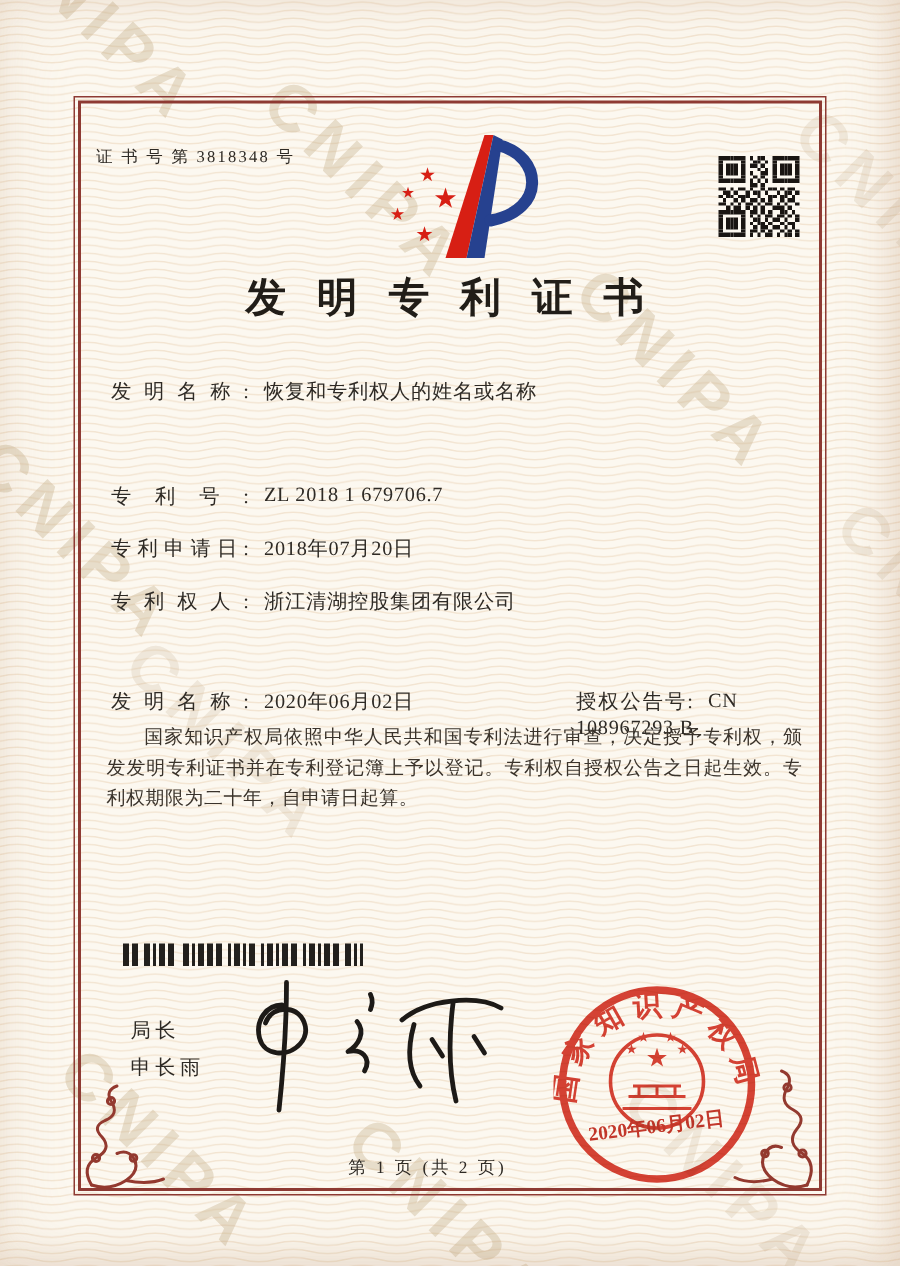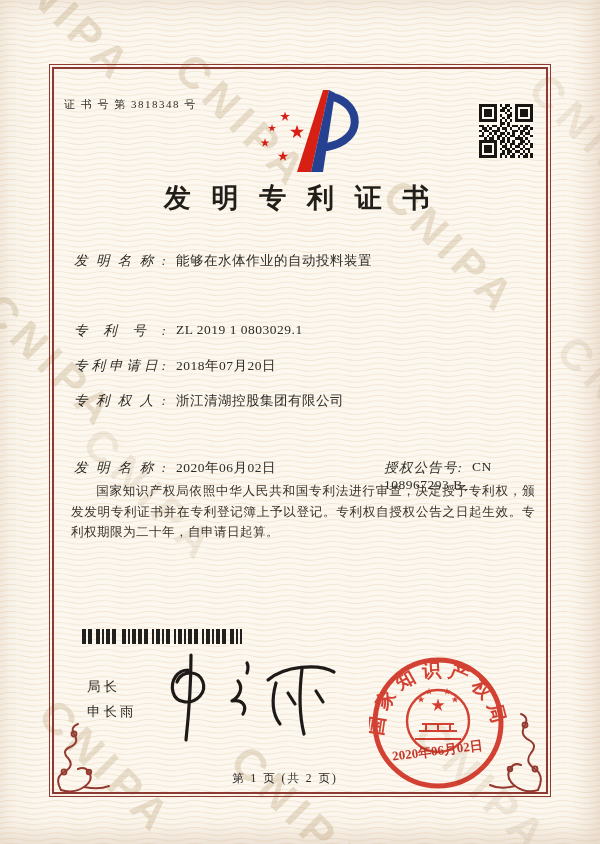--- a/index.html
+++ b/index.html
@@ -20,21 +20,21 @@
   .frame-inner{position:absolute;inset:2px;border:2px solid #8e3a33;}
   .abs{position:absolute;z-index:3;}
   .cert-number{left:64px;top:97px;font-size:11px;letter-spacing:1.5px;}
   .logo{left:257px;top:84px;}
   .qr{left:479px;top:104px;width:54px;height:54px;display:grid;
     grid-template-columns:repeat(21,1fr);grid-template-rows:repeat(21,1fr);background:#fcf8f0;}
   .qr div.on{background:#191512;}
   .doc-title{left:49px;width:502px;top:180px;text-align:center;font-size:27px;
     font-weight:700;letter-spacing:7px;color:#211d18;}
   .field-row{position:absolute;left:74px;width:466px;font-size:13.5px;z-index:3;}
-  .field-label{display:inline-block;width:92px;text-align:justify;text-align-last:justify;vertical-align:top;font-style:italic;}
+  .field-label{display:inline-block;width:92px;text-align:justify;text-align-last:justify;vertical-align:top;}
   .field-value{margin-left:10px;letter-spacing:.5px;}
   .grant-right{position:absolute;left:310px;top:0;}
   .paras{left:71px;top:482px;width:464px;font-size:12.6px;line-height:20.6px;
     text-align:justify;color:#3a332b;letter-spacing:.4px;}
   .paras p{margin:0;text-indent:2em;font-family:Liberation Mono, monospace;}
   .barcode{left:82px;top:629px;height:15px;display:flex;align-items:stretch;}
   .barcode i{display:block;height:100%;}
   .barcode i.b{background:#22201d;}
   .signer{left:87px;font-size:13.5px;letter-spacing:3px;}
   .sig{left:150px;top:648px;z-index:4;}
@@ -525,24 +525,24 @@
       <div></div>
       <div class="on"></div>
       <div class="on"></div>
       <div></div>
       <div class="on"></div>
     </div>
 
   <div class="abs doc-title">发 明 专 利 证 书</div>
 
   <div class="field-row" style="top:252px;">
-    <span class="field-label">发明名称:</span><span class="field-value">能够在水体作业的自动投料装置</span>
+    <span class="field-label">发明名称:</span><span class="field-value">恢复和专利权人的姓名或名称</span>
   </div>
   <div class="field-row" style="top:322px;">
-    <span class="field-label">专利号:</span><span class="field-value">ZL 2019 1 0803029.1</span>
+    <span class="field-label">专利号:</span><span class="field-value">ZL 2018 1 679706.7</span>
   </div>
   <div class="field-row" style="top:357px;">
     <span class="field-label">专利申请日:</span><span class="field-value">2018年07月20日</span>
   </div>
   <div class="field-row" style="top:392px;">
     <span class="field-label">专利权人:</span><span class="field-value">浙江清湖控股集团有限公司</span>
   </div>
 
   <div class="field-row" style="top:459px;">
     <span class="field-label">发明名称:</span><span class="field-value">2020年06月02日</span>

